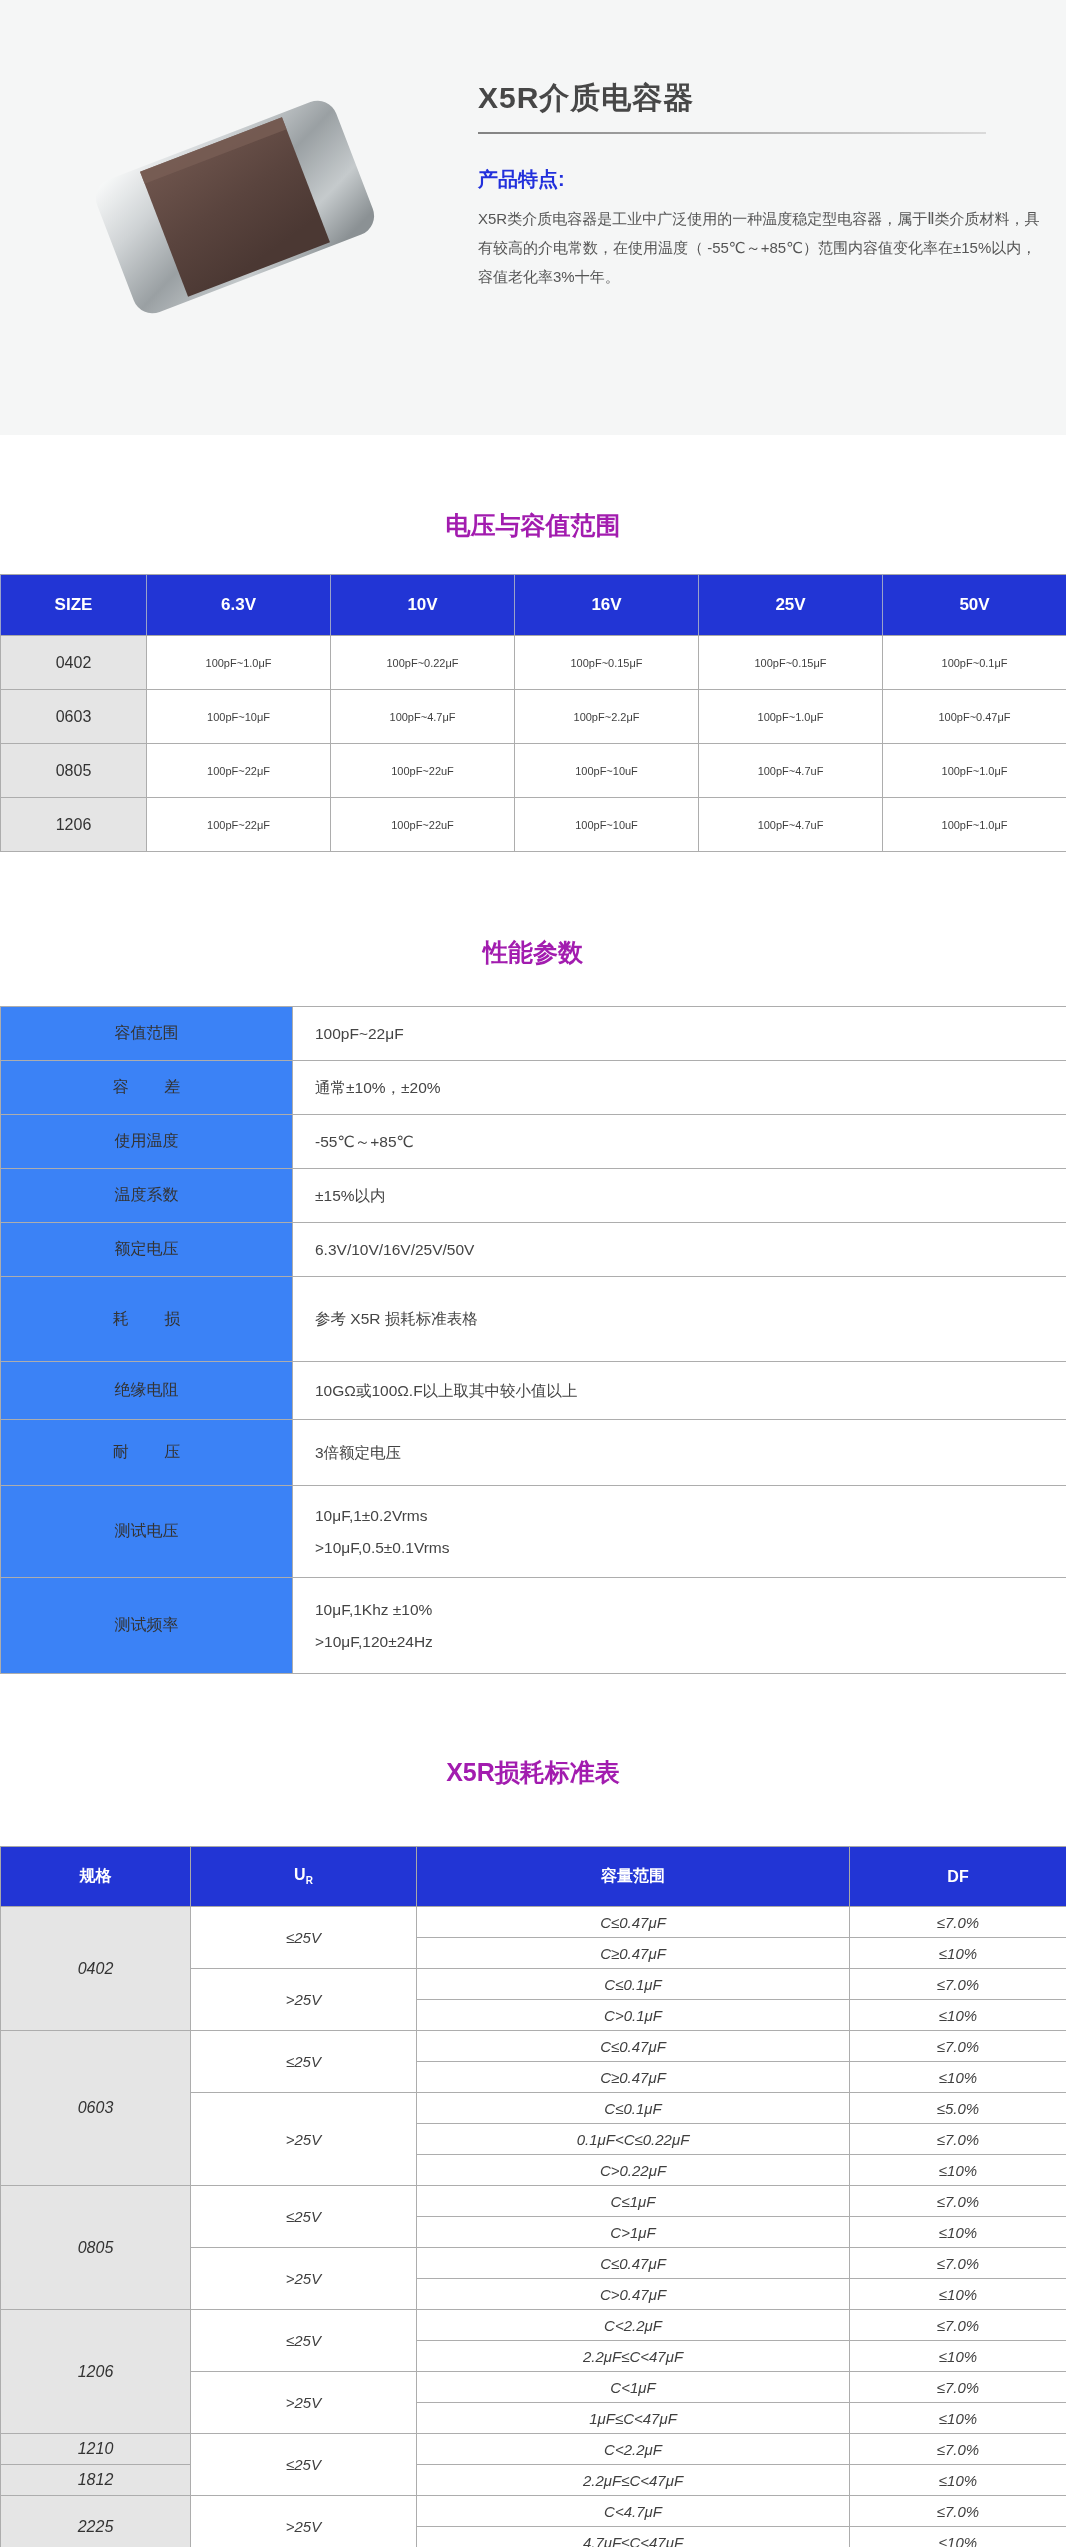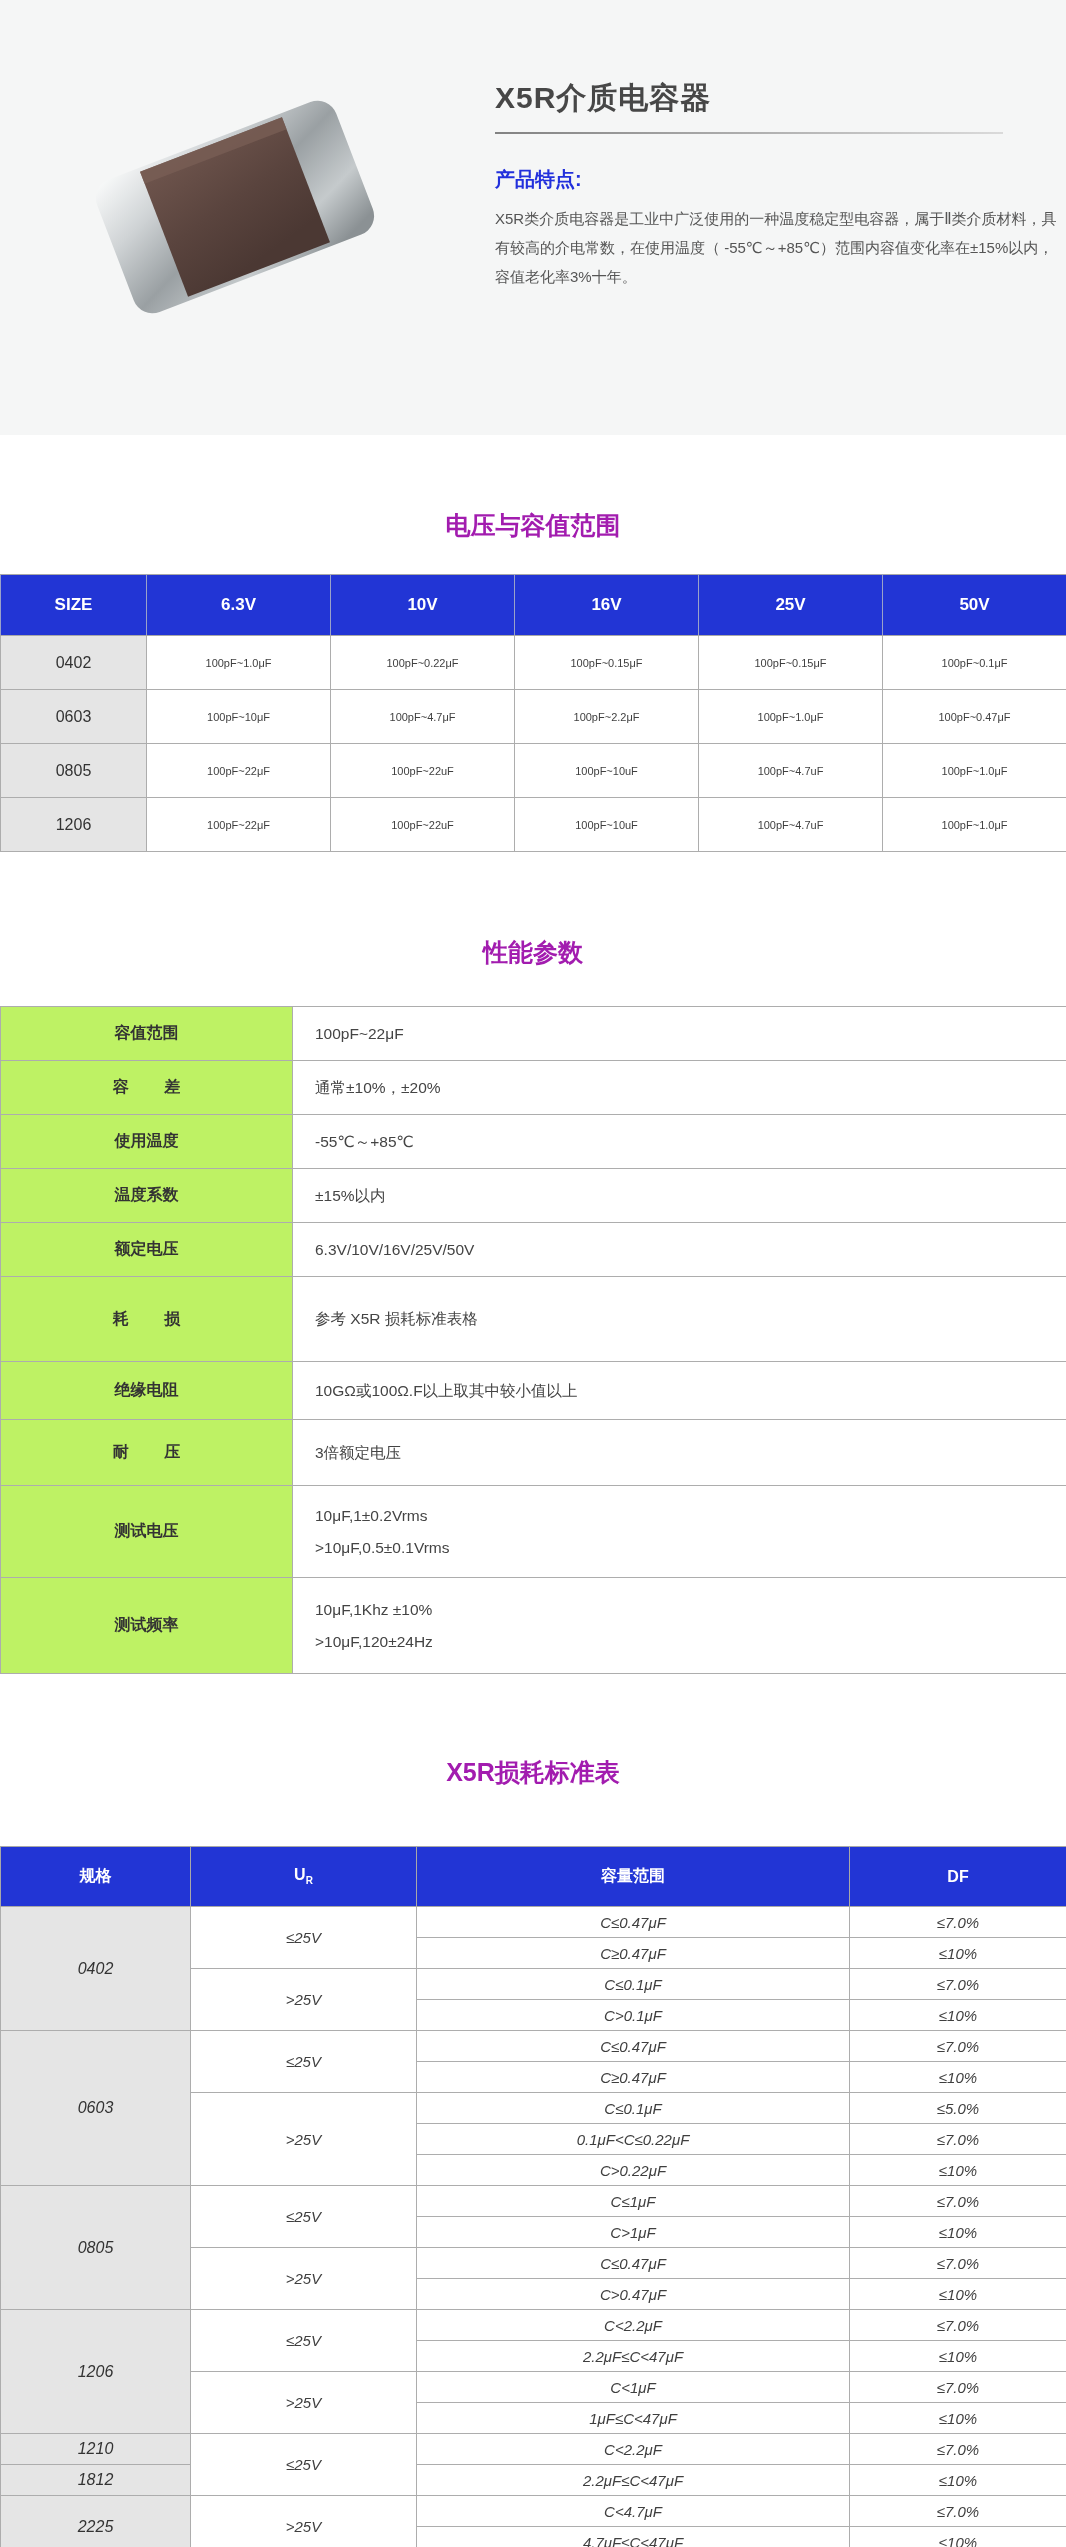--- a/index.html
+++ b/index.html
@@ -5,21 +5,21 @@
   * { box-sizing: border-box; }
   html,body { margin:0; padding:0; }
   body {
     width:1066px; height:2547px; overflow:hidden; background:#ffffff;
     font-family:"Liberation Sans","DejaVu Sans",sans-serif;
     color:#3f3f3f;
   }
   
   .hero { height:435px; background:#f5f6f6; position:relative; }
   .cap-img { position:absolute; left:85px; top:78px; }
-  .hero-content { position:absolute; left:495px; top:82px; width:566px; }
+  .hero-content { position:absolute; left:478px; top:82px; width:566px; }
   .hero-title { margin:0; font-size:30px; line-height:32px; font-weight:bold; color:#474747; letter-spacing:1px; }
   .hero-rule { width:508px; height:2px; margin-top:18px; background:linear-gradient(to right,#828282,#dadada); }
   .features-label { margin-top:32px; font-size:20px; font-weight:bold; color:#2230dc; }
   .desc { margin:11px 0 0; width:562px; font-size:15px; line-height:29px; color:#555555; }
   
   .section-title { margin:12px; text-align:center; font-size:25px; line-height:29px; font-weight:bold; color:#a21caf; }
   #sec1-title { padding-top:64px; }
   #sec2-title { padding-top:74px; }
   #sec3-title { padding-top:72px; }
   
@@ -28,21 +28,21 @@
   td { border:1px solid #adadad; text-align:center; font-size:15px; color:#3f3f3f; }
   
   .vtable { margin-top:34px; }
   .vtable th { height:61px; font-size:17px; border-left:1px solid #9aa2c9; border-right:1px solid #9aa2c9; }
   .vtable td { height:54px; font-size:11px; }
   .w-size { width:146px; } .w-v { width:184px; }
   td.c-size { background:#e5e5e5; font-size:16px; color:#333333; }
   
   .ptable { margin-top:39px; }
   .w-plabel { width:292px; } .w-pvalue { width:774px; }
-  td.p-label { background:#bef264; white-space:pre; font-size:16px; font-weight:bold; color:#333333; }
+  td.p-label { background:#3b82f6; white-space:pre; font-size:16px; font-weight:normal; color:#333333; }
   td.p-value { text-align:left; padding-left:22px; font-size:15.5px; color:#444444; }
   .p-line { line-height:32px; }
   
   .ltable { margin-top:59px; }
   .ltable th { height:60px; font-size:16px; }
   .ltable td { height:31px;font-style:italic; }
   .l-size { width:190px; } .l-ur { width:226px; } .l-cap { width:433px; } .l-df { width:217px; }
   .ur-sub { font-size:10px; font-weight:bold; }
 </style>
 </head>

